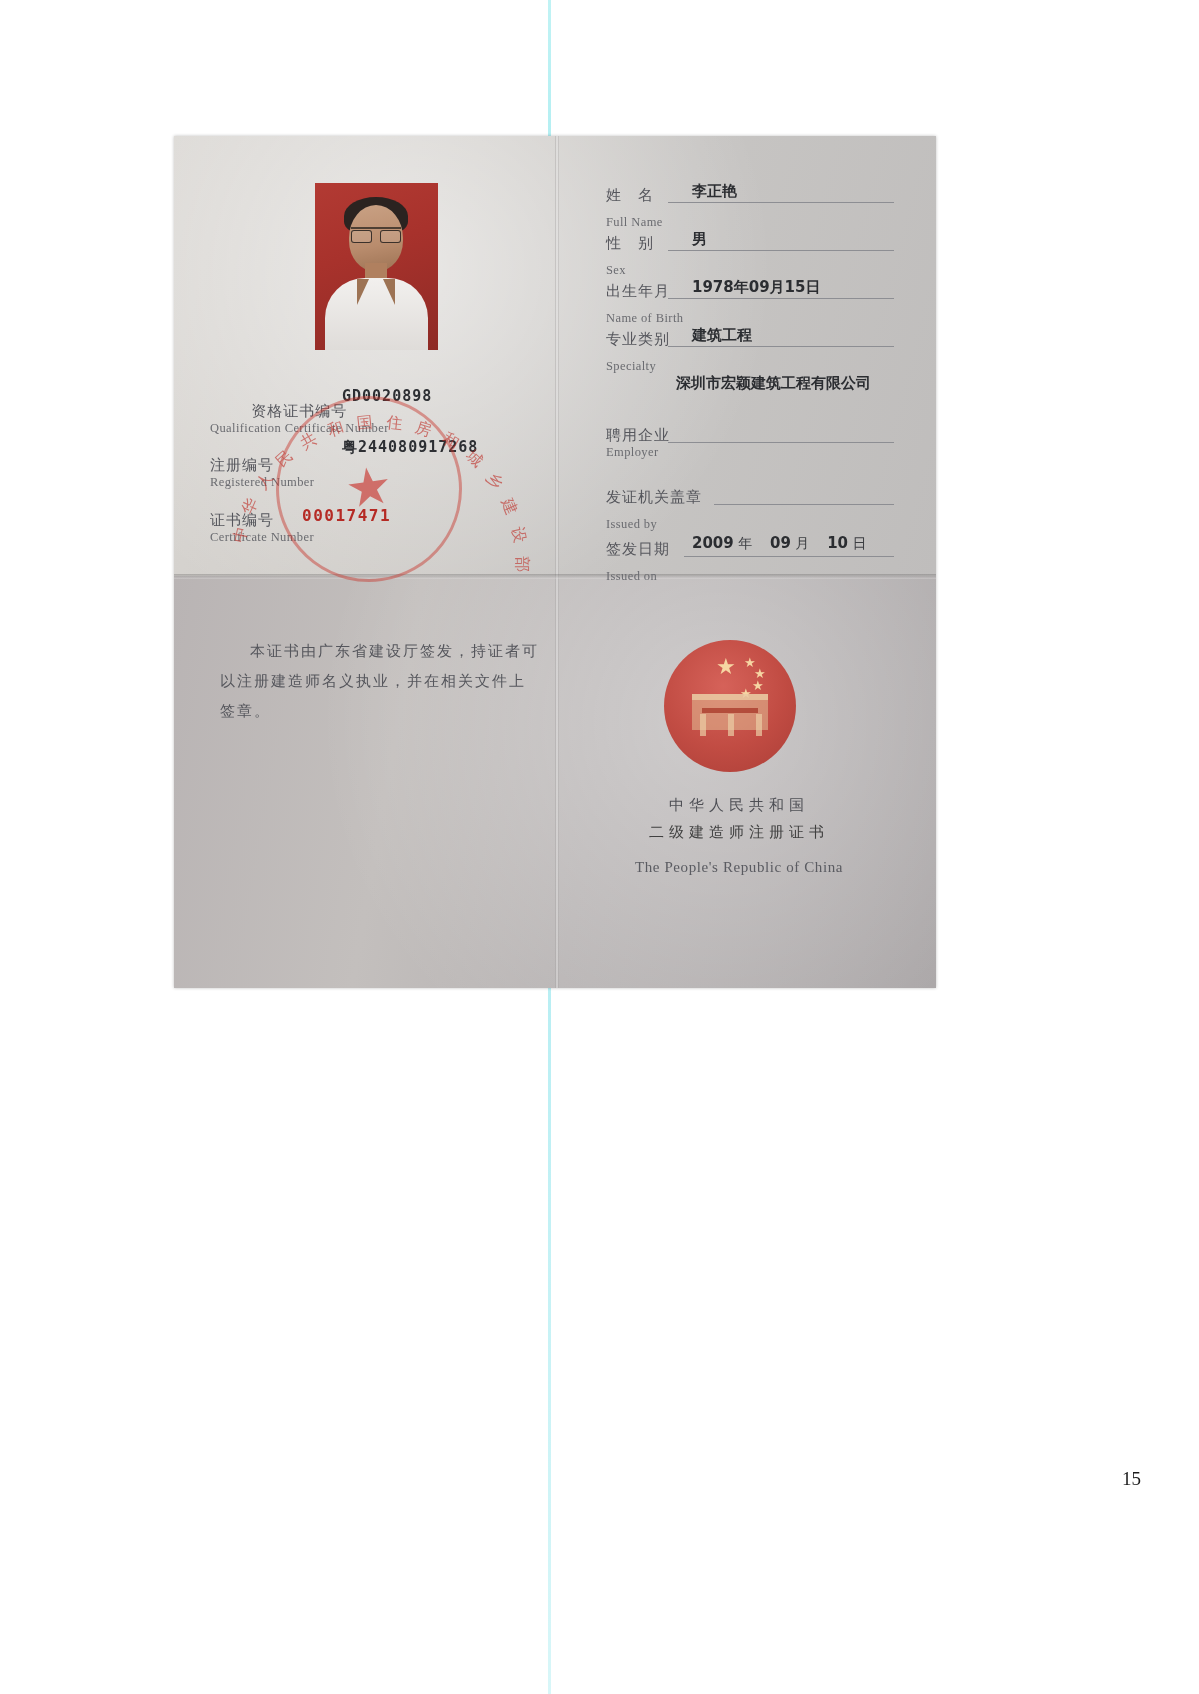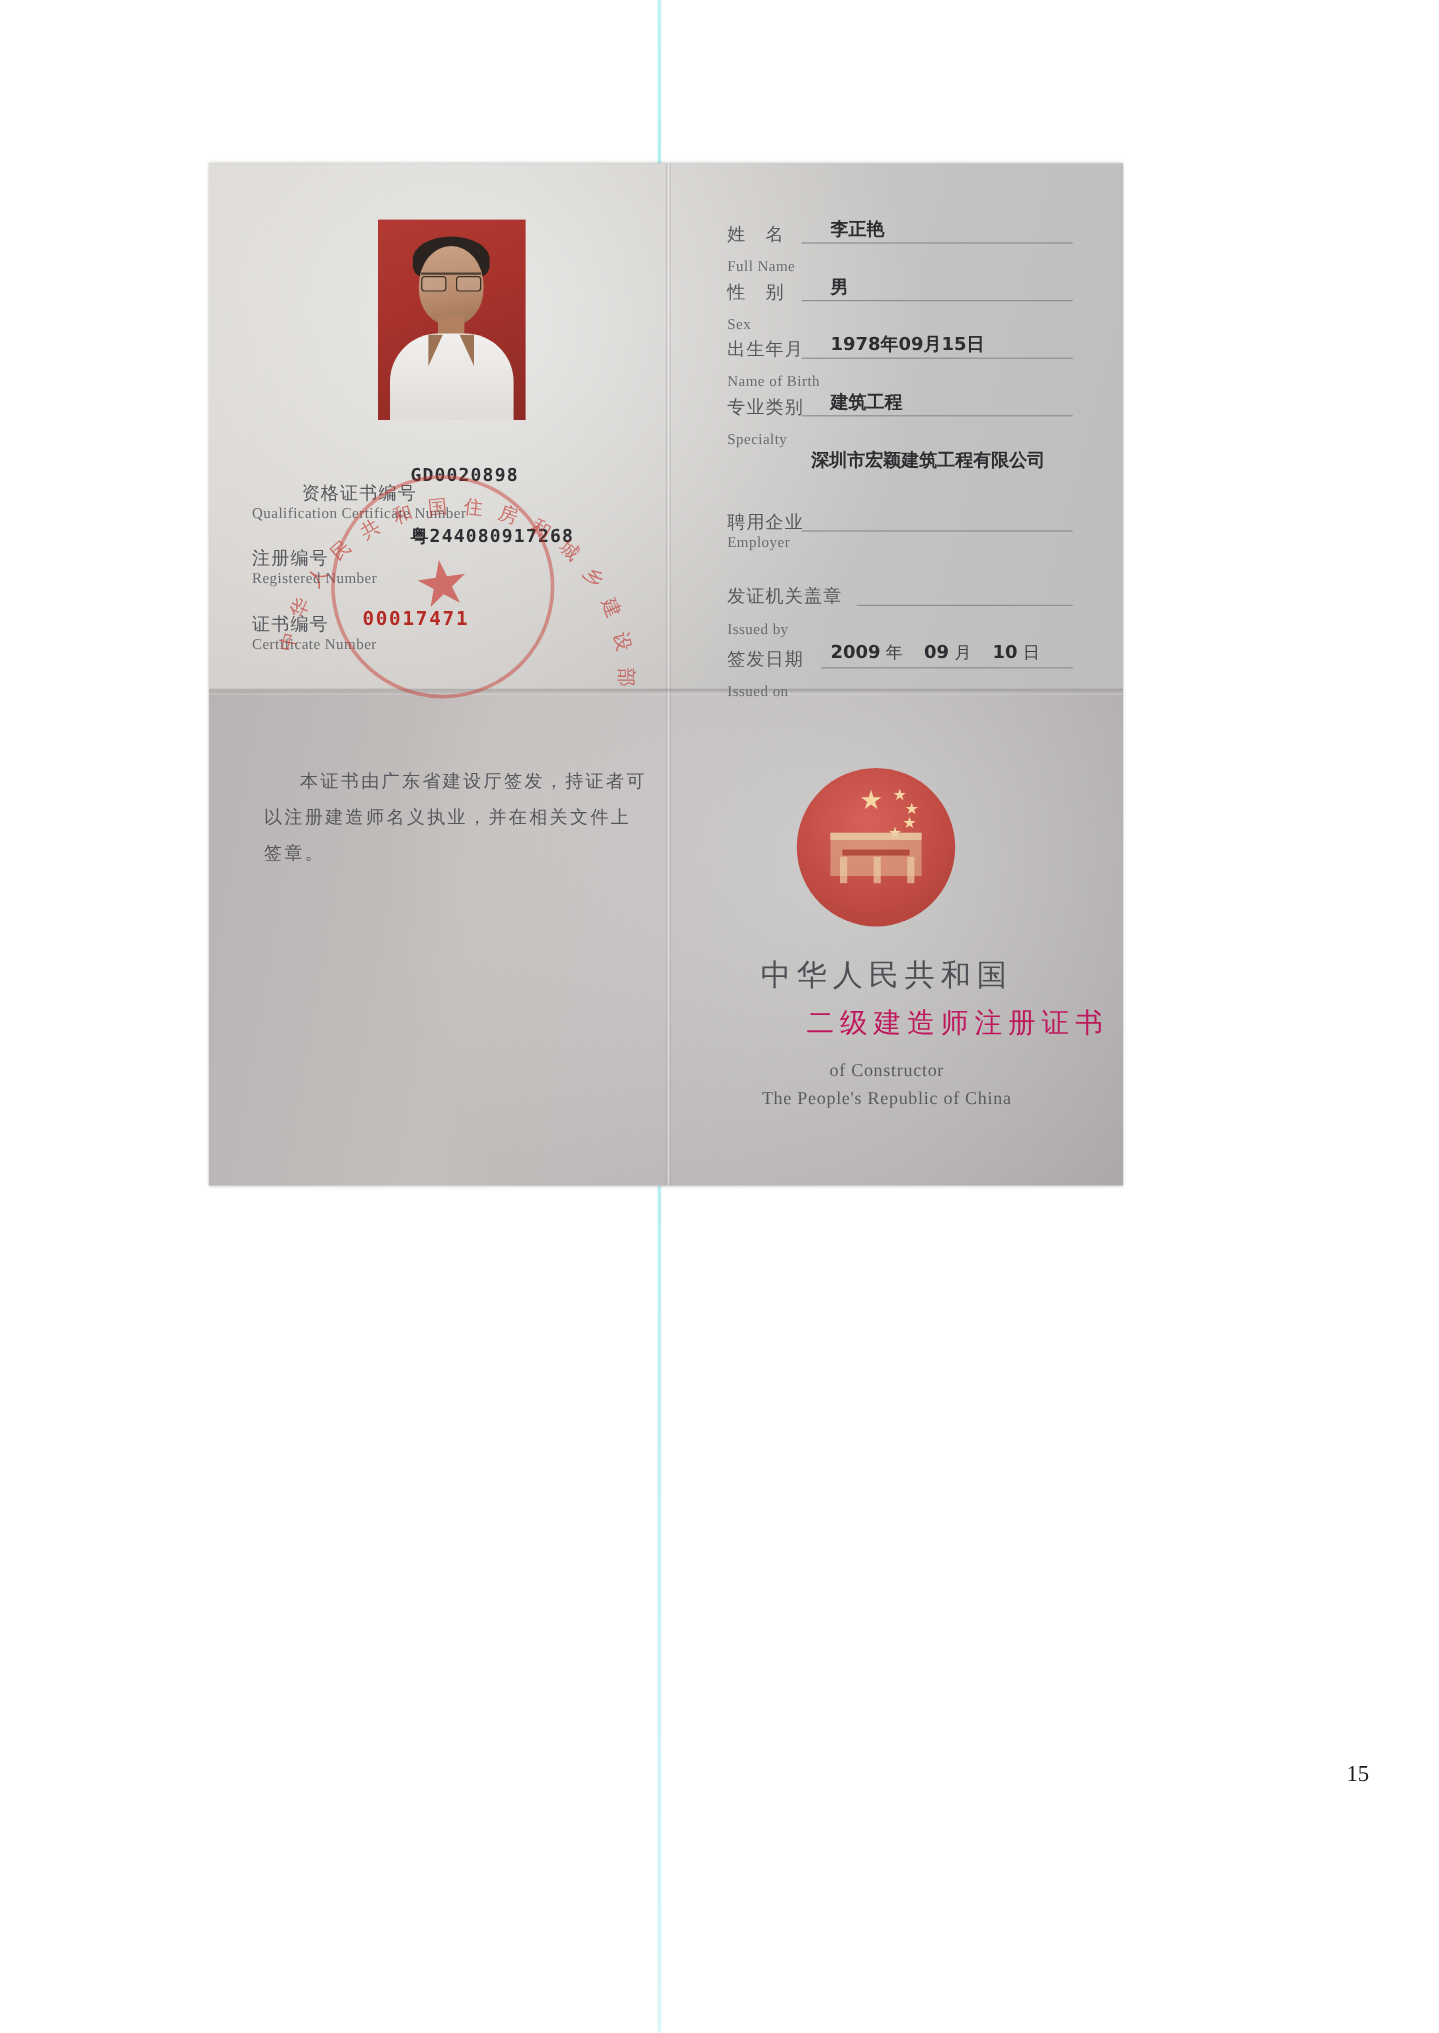--- a/index.html
+++ b/index.html
@@ -344,32 +344,31 @@
 
   .titles {
     position: absolute;
     left: 380px;
     top: 660px;
     width: 370px;
     text-align: center;
   }
   .titles .cn1 {
     font-family: "DejaVu Sans", sans-serif;
-    font-size: 25px;
+    font-size: 15px;
     color: #4e4f55;
     letter-spacing: 5px;
     margin-bottom: 8px;
   }
   .titles .cn2 {
     font-family: "DejaVu Sans", sans-serif;
-    font-size: 23px;
-    color: #be185d;
+    font-size: 15px;
+    color: #404040;
     letter-spacing: 5px;
     margin-bottom: 14px;
-    text-align: right;
   }
   .titles .en {
     font-family: "Liberation Serif", serif;
     font-size: 15px;
     color: #5a5b61;
     line-height: 1.55;
     letter-spacing: .6px;
   }
 
   
@@ -522,19 +521,18 @@
     <div class="gate"></div>
     <div class="gate2"></div>
     <div class="pillar" style="left:44px;"></div>
     <div class="pillar" style="left:72px;"></div>
     <div class="pillar" style="left:100px;"></div>
   </div>
 
   <div class="titles">
     <div class="cn1">中华人民共和国</div>
     <div class="cn2">二级建造师注册证书</div>
-    <div class="en">of Constructor</div>
     <div class="en">The People's Republic of China</div>
   </div>
 
 </div>
 
 <div class="page-number">15</div>
 
 </body></html>

